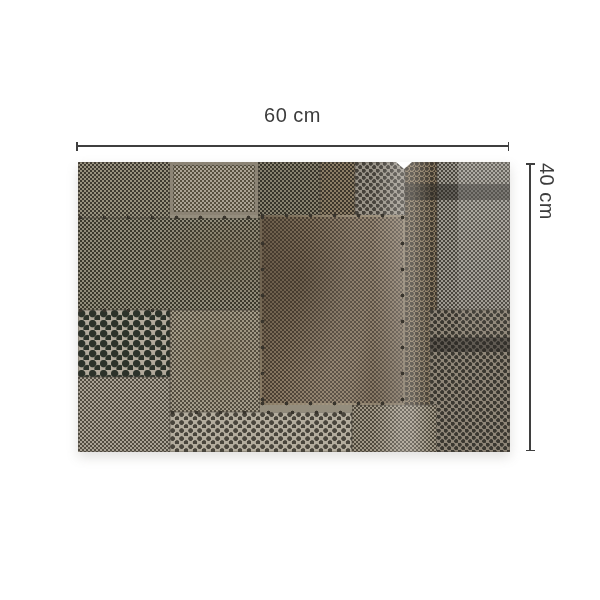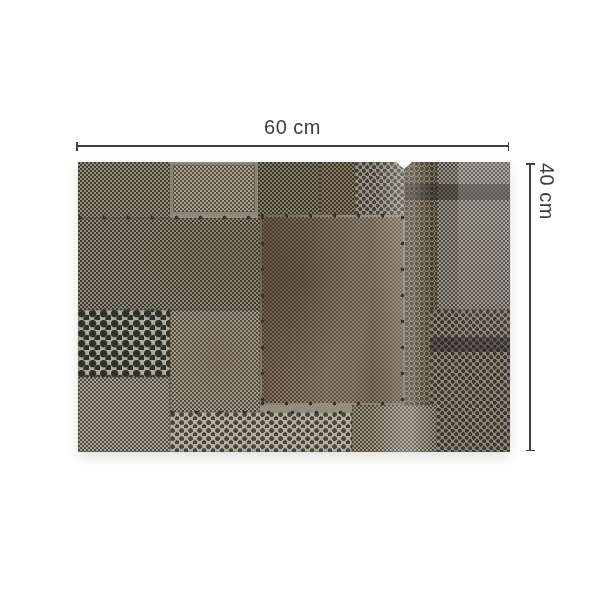--- a/index.html
+++ b/index.html
@@ -8,21 +8,21 @@
     background:#ffffff;
     font-family:"Liberation Sans", sans-serif;
   }
   .stage{position:absolute;inset:0;}
 
   
   .dim-label{
     position:absolute;color:#3c3c3c;font-size:20px;letter-spacing:.5px;
   }
   .dim-label-top{
-    left:76px;top:116px;width:433px;text-align:center;
+    left:76px;top:104px;width:433px;text-align:center;
   }
   .dim-label-right{
     left:535px;top:163px;height:288px;display:flex;align-items:center;
     writing-mode:vertical-rl;
   }
   .dim-line-h{
     position:absolute;left:76px;top:145px;width:433px;height:1.5px;background:#3f3f3f;
   }
   .dim-line-h .tick{
     position:absolute;top:-3.5px;width:1.5px;height:9px;background:#3f3f3f;

